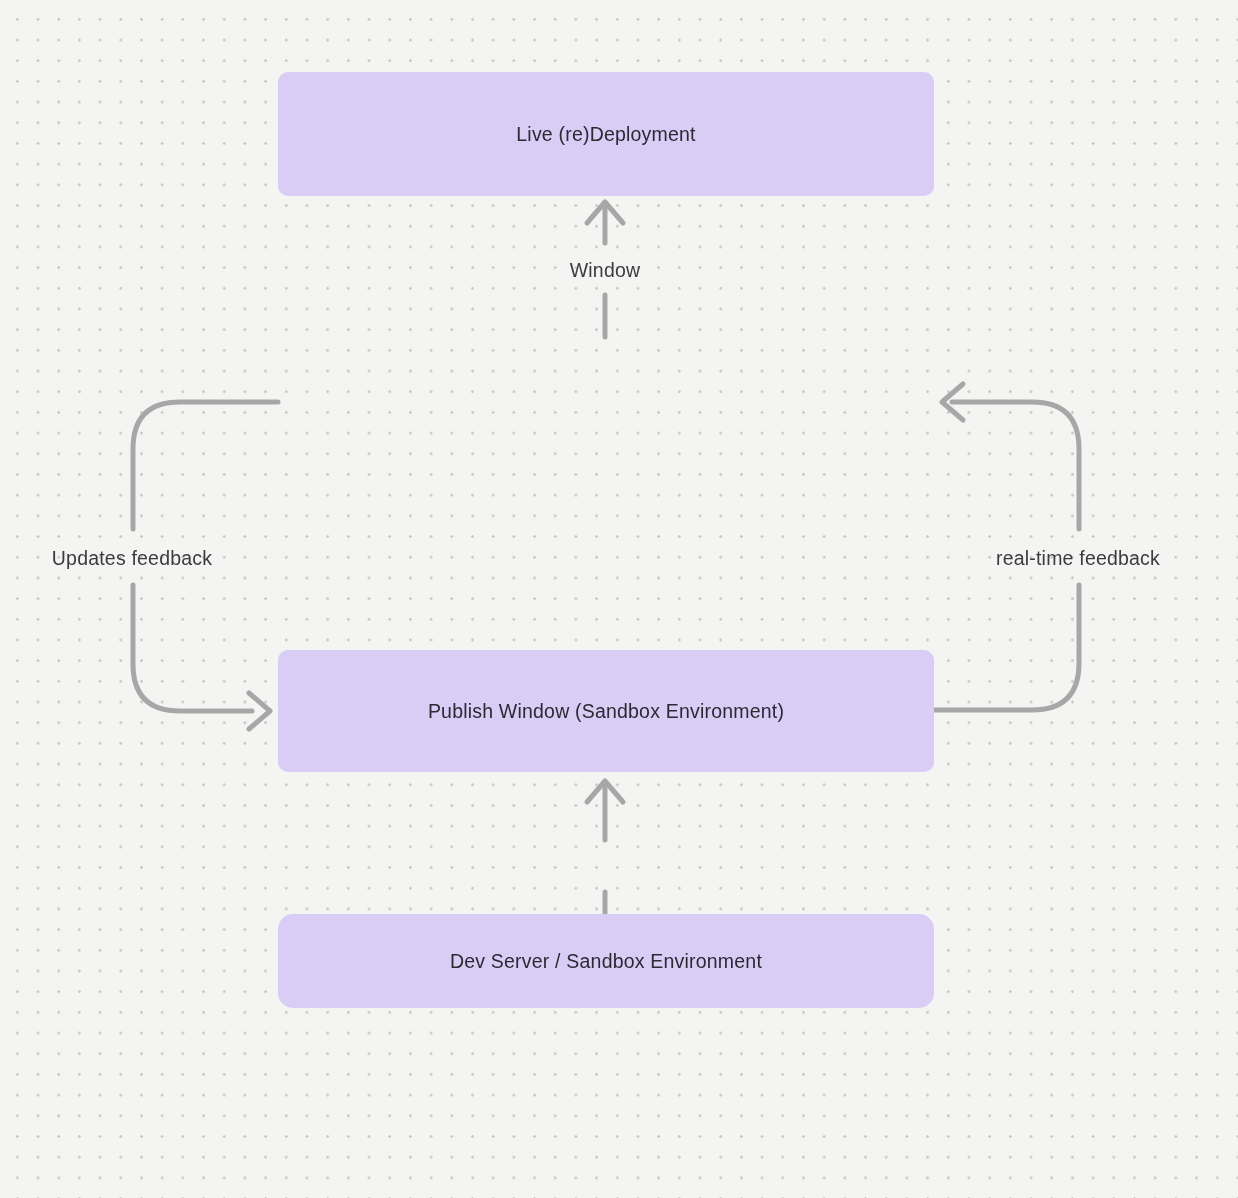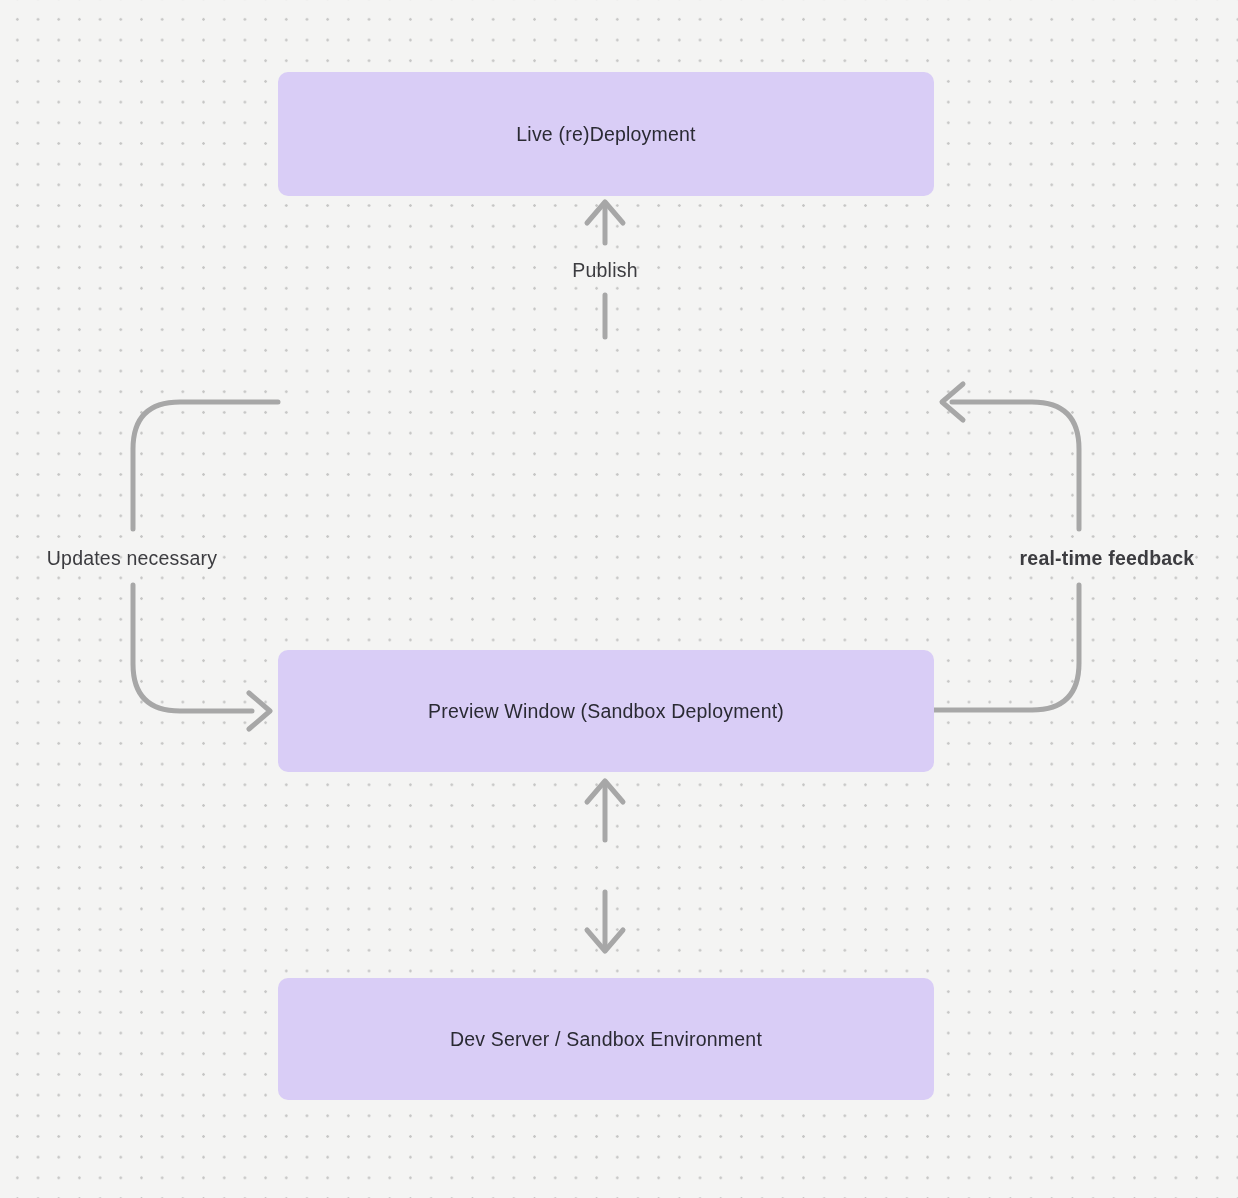--- a/index.html
+++ b/index.html
@@ -36,33 +36,33 @@
     align-items: center;
     justify-content: center;
     text-align: center;
     font-size: 19.5px;
     letter-spacing: 0.2px;
     color: var(--node-text, #2a2a33);
   }
   #node-live-deployment { top: 72px;  height: 124px; }
   #node-editor-changes  { top: 340px; height: 123px; }
   #node-preview-window  { top: 650px; height: 122px; }
-  #node-dev-server      { top: 978px; height: 122px; }
+  #node-dev-server      { top: 914px; height: 94px; border-radius: 15px; }
 
   .edge-label {
     position: absolute;
     transform: translate(-50%, -50%);
     white-space: nowrap;
     font-size: 19.5px;
     letter-spacing: 0.2px;
     color: var(--label-text, #3c3c40);
   }
   #label-publish            { left: 605px;  top: 270px; }
   #label-updates-instantly  { left: 132px;  top: 558px; }
-  #label-real-time-feedback { left: 1107px; top: 558px; font-weight: bold; }
+  #label-real-time-feedback { left: 1078px; top: 558px; }
   #label-spun-up            { left: 606px;  top: 867px; }
 </style>
 </head>
 <body>
 
 <div class="canvas">
 
   <svg class="edge-layer" width="1238" height="1198" viewBox="0 0 1238 1198">
 
     <g class="edge">
@@ -88,23 +88,23 @@
       <path d="M587 802 L605 781 L623 802"></path>
       <path d="M605 892 L605 947"></path>
       <path d="M587 930 L605 951 L623 930"></path>
     </g>
   </svg>
 
   <div class="node" id="node-live-deployment">
     <span>Live (re)Deployment</span>
   </div>
   <div class="node" id="node-preview-window">
-    <span>Preview Window (Sandbox Deployment)</span>
+    <span>Publish Window (Sandbox Environment)</span>
   </div>
   <div class="node" id="node-dev-server">
     <span>Dev Server / Sandbox Environment</span>
   </div>
 
-  <div class="edge-label" id="label-publish">Publish</div>
-  <div class="edge-label" id="label-updates-instantly">Updates necessary</div>
+  <div class="edge-label" id="label-publish">Window</div>
+  <div class="edge-label" id="label-updates-instantly">Updates feedback</div>
   <div class="edge-label" id="label-real-time-feedback">real-time feedback</div>
 
 </div>
 
 </body></html>

